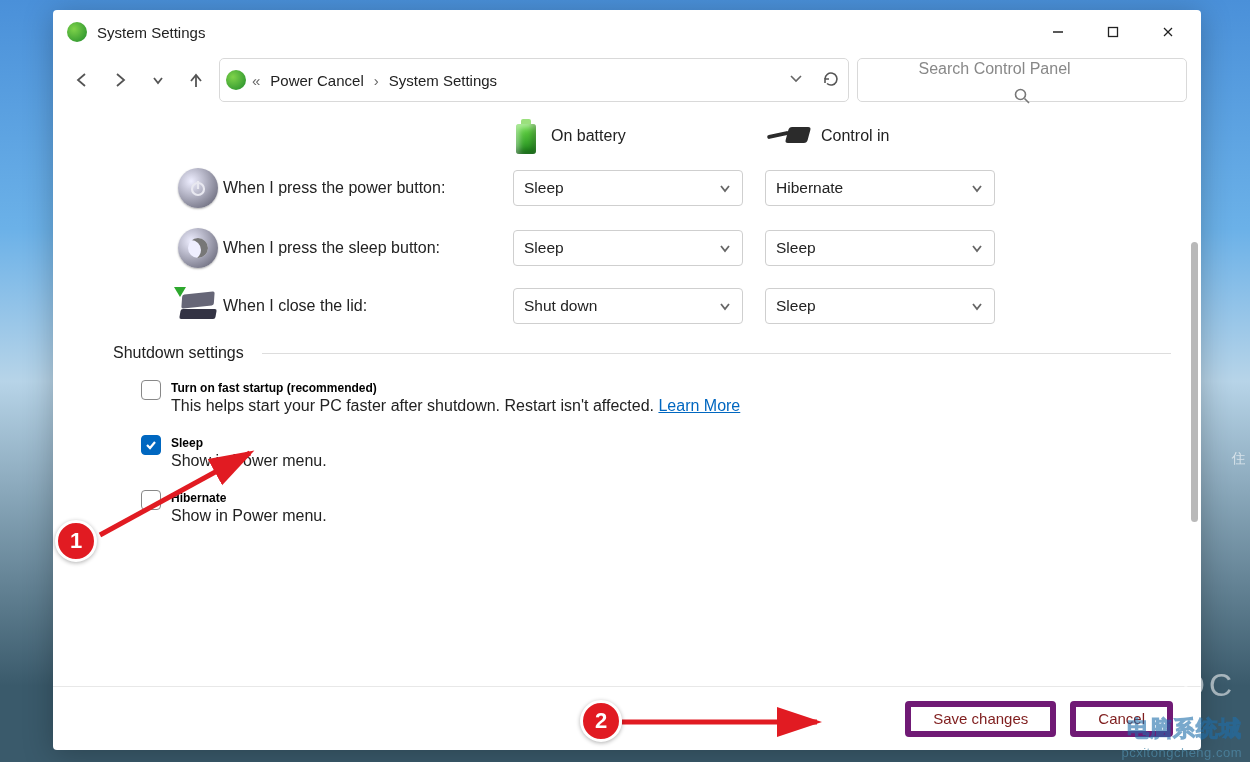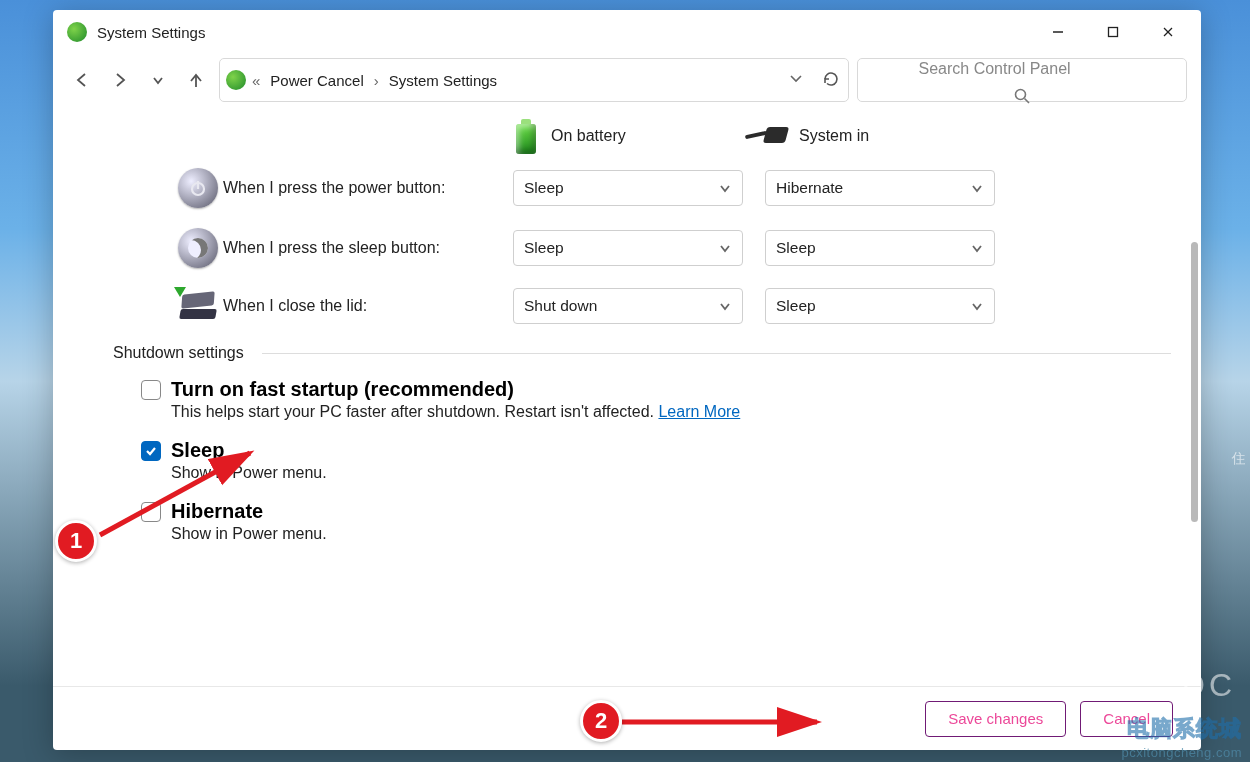--- a/index.html
+++ b/index.html
@@ -57,21 +57,21 @@
     width: 330px; height:44px; border:1px solid #d9d9d9; border-radius:5px;
     display:flex; align-items:center; padding:0 14px; color:#777; gap:8px;flex-direction:column;
   }
   .search-box input { border:0; outline:0; flex:1; font-size:16px; color:#333; background:transparent; }
   .search-box input::placeholder { color:#888; }
 
   .content {
     flex:1; overflow:auto; padding: 6px 30px 0 120px; position:relative;
   }
   .scroll-thumb { position:absolute; right:3px; top:130px; width:7px; height:280px; border-radius:4px; background:#b9b9b9; }
-  .col-headers { display:flex; align-items:center; margin-left:340px; margin-bottom:14px; }
+  .col-headers { display:flex; align-items:center; gap:22px; margin-left:340px; margin-bottom:14px; }
   .col-headers .hdr { display:flex; align-items:center; gap:12px; width:230px; font-size:16px; color:#222; }
   .battery-icon { width:26px; height:36px; position:relative; }
   .battery-icon .body { position:absolute; left:3px; top:6px; width:20px; height:30px; border-radius:3px;
     background:linear-gradient(to bottom,#6fe04b,#1a861a); box-shadow: inset -4px -4px 6px rgba(0,0,0,.25), inset 3px 3px 6px rgba(255,255,255,.5);}
   .battery-icon .cap { position:absolute; left:8px; top:1px; width:10px; height:6px; background:#9be07d; border-radius:2px 2px 0 0; }
   .plug-icon { width:44px; height:22px; position:relative; }
   .plug-icon .head { position:absolute; right:0; top:2px; width:22px; height:16px; background:#2b2b2b; border-radius:3px; transform:skewX(-15deg); }
   .plug-icon .cord { position:absolute; right:20px; top:8px; width:22px; height:4px; background:#2b2b2b; border-radius:2px; transform:rotate(-12deg); }
 
   .setting-row { display:flex; align-items:center; margin-bottom:20px; }
@@ -106,31 +106,31 @@
   .section-header .txt { font-size:16px; color:#222; white-space:nowrap; }
   .section-header .line { flex:1; height:1px; background:#ddd; }
 
   .check-row { display:flex; align-items:flex-start; gap:10px; margin-left:-32px; margin-bottom:6px; }
   .chk {
     width:20px;height:20px;border:1.6px solid #888;border-radius:4px;background:#fff;flex:0 0 auto; margin-top:2px;
     display:flex;align-items:center;justify-content:center;
   }
   .chk.checked { background:#0067c0; border-color:#0067c0; }
   .chk.checked svg { stroke:#fff; fill:none; stroke-width:2.2; }
-  .check-body strong { font-size:20px; }
+  .check-body strong { font-size:12px; }
   .check-desc { font-size:16px; color:#222; margin:2px 0 12px 0; }
   .link { color:#0067c0; text-decoration:underline; }
 
   .footer {
     height:64px; border-top:1px solid #e8e8e8; display:flex; align-items:center; justify-content:flex-end;
     gap:14px; padding:0 28px;
   }
   .btn {
-    height:36px; padding:0 22px; border:1px solid #701a75; border-radius:4px; background:#fff;
-    font-size:15px; color:#ec4899; display:flex; align-items:center;
+    height:36px; padding:0 22px; border:6px solid #701a75; border-radius:4px; background:#fff;
+    font-size:15px; color:#7f1d1d; display:flex; align-items:center;
   }
 
   
   .ann { position:absolute; pointer-events:none; }
   .badge { width:42px;height:42px;border-radius:50%;background:#e11b22;color:#fff;display:flex;align-items:center;justify-content:center;font-size:22px;font-weight:600;border:3px solid #fff;box-shadow:0 1px 4px rgba(0,0,0,.3);}
   .watermark-cn { position:absolute; right:8px; bottom:18px; font-size:22px; font-weight:700;
     color:transparent; -webkit-text-stroke:1px rgba(30,110,170,.6); letter-spacing:1px; pointer-events:none;}
   .watermark-en { position:absolute; right:8px; bottom:2px; font-size:13px; color:rgba(80,140,170,.7); letter-spacing:.5px; pointer-events:none;}
   .watermark-dc { position:absolute; right:14px; bottom:58px; font-size:32px; font-weight:300; color:rgba(255,255,255,.55); letter-spacing:4px; pointer-events:none;}
   .watermark-side { position:absolute; right:2px; top:440px; font-size:14px; writing-mode:vertical-rl; color:rgba(255,255,255,.6); pointer-events:none;}
@@ -221,21 +221,21 @@
             <span class="cap"></span>
             <span class="body"></span>
           </span>
         <span>On battery</span>
       </div>
       <div class="hdr">
         <span class="plug-icon">
             <span class="cord"></span>
             <span class="head"></span>
           </span>
-        <span>System in</span>
+        <span>Control in</span>
       </div>
     </div>
 
     <div class="setting-row">
       <div class="icon-cell">
           <div class="power-circle">
             <svg width="20" height="20">
               <circle cx="10" cy="11" r="6"></circle>
               <line x1="10" y1="3" x2="10" y2="11"></line>
             </svg>

